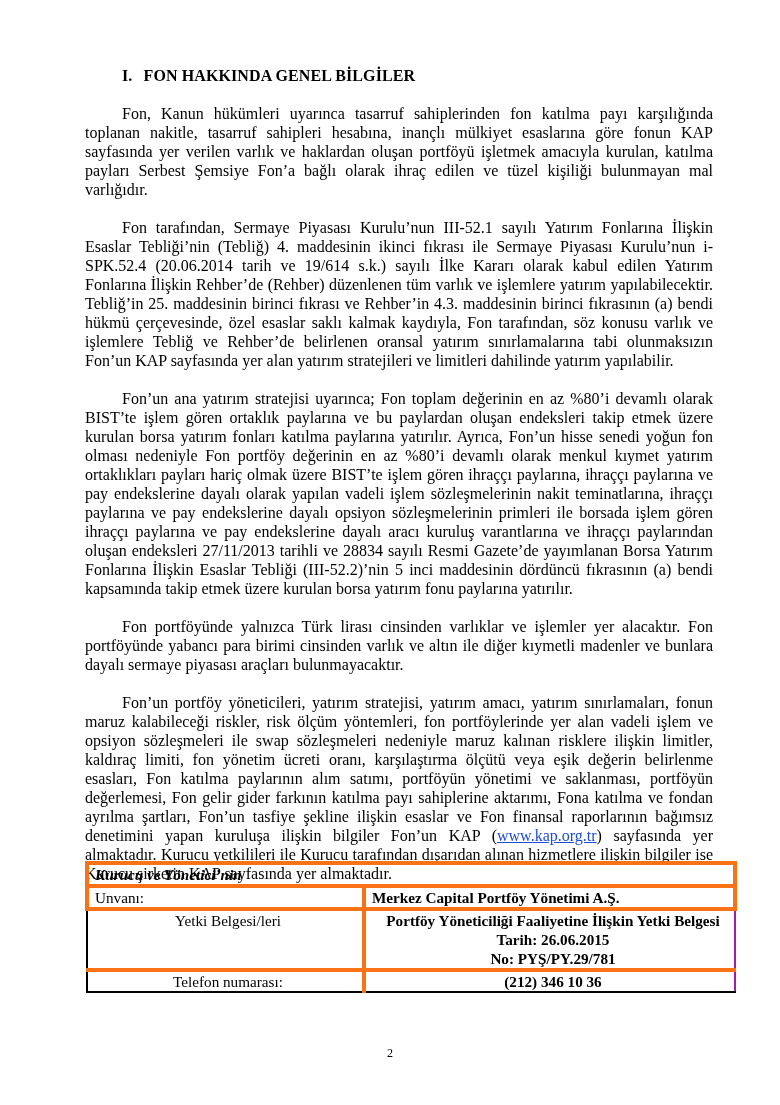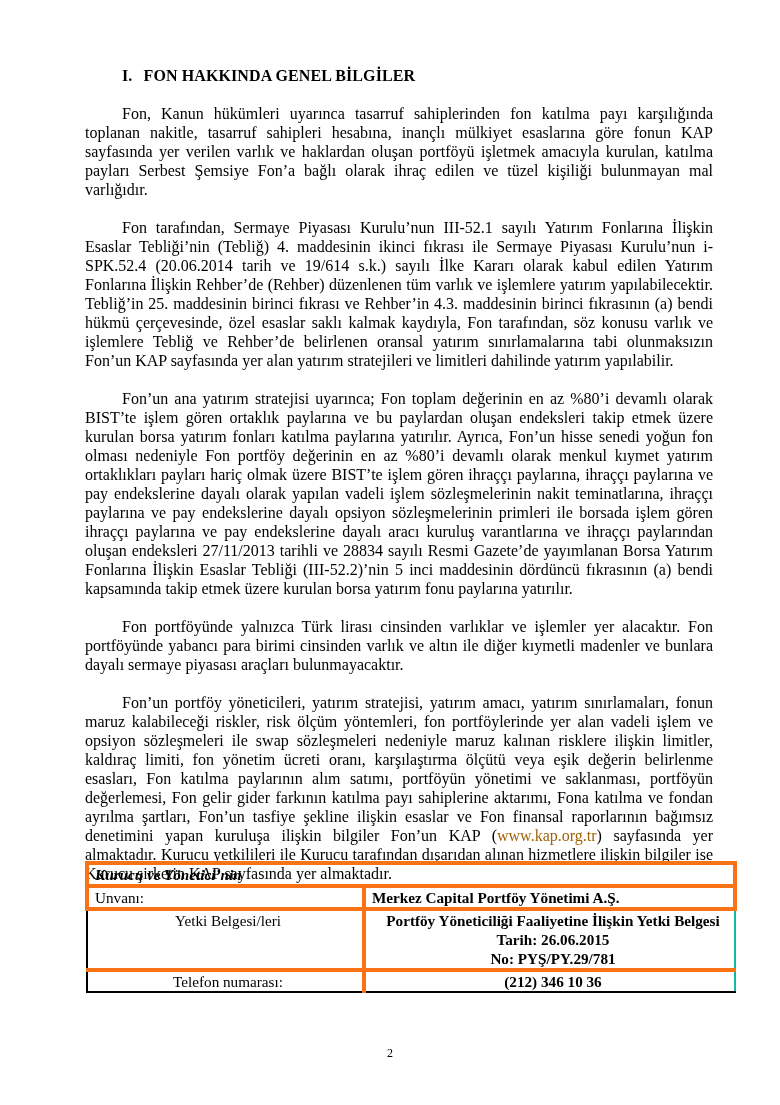--- a/index.html
+++ b/index.html
@@ -30,21 +30,22 @@
     }
     .heading .num { margin-right: 7px; }
     p.para {
       margin: 0 0 19px 0;
       font-size: 16px;
       line-height: 19px;
       text-align: justify;
       text-indent: 37px;
     }
     a.link {
-      color: #a16207;
+      color: #1d4ed8;
+      text-decoration: underline;
     }
     table.info {
       position: absolute;
       left: 85px;
       top: 861px;
       width: 652px;
       border-collapse: collapse;
       font-size: 15.2px;
       line-height: 19px;
     }
@@ -57,21 +58,21 @@
       width: 267px;
     }
     table.info td.value {
       font-weight: bold;
     }
     table.info tr.thick td {
       border-top: 2px solid #000;
       text-align: center;
     }
     table.info tr.thick td.value {
-      border-right: 2px solid #14b8a6;
+      border-right: 2px solid #a21caf;
     }
     table.info tr.thick td.label {
       border-left: 2px solid #000;
     }
     table.info tr.last td {
       border-bottom: 2px solid #000;
     }
     .title-cell {
       font-weight: bold;
       font-style: italic;

